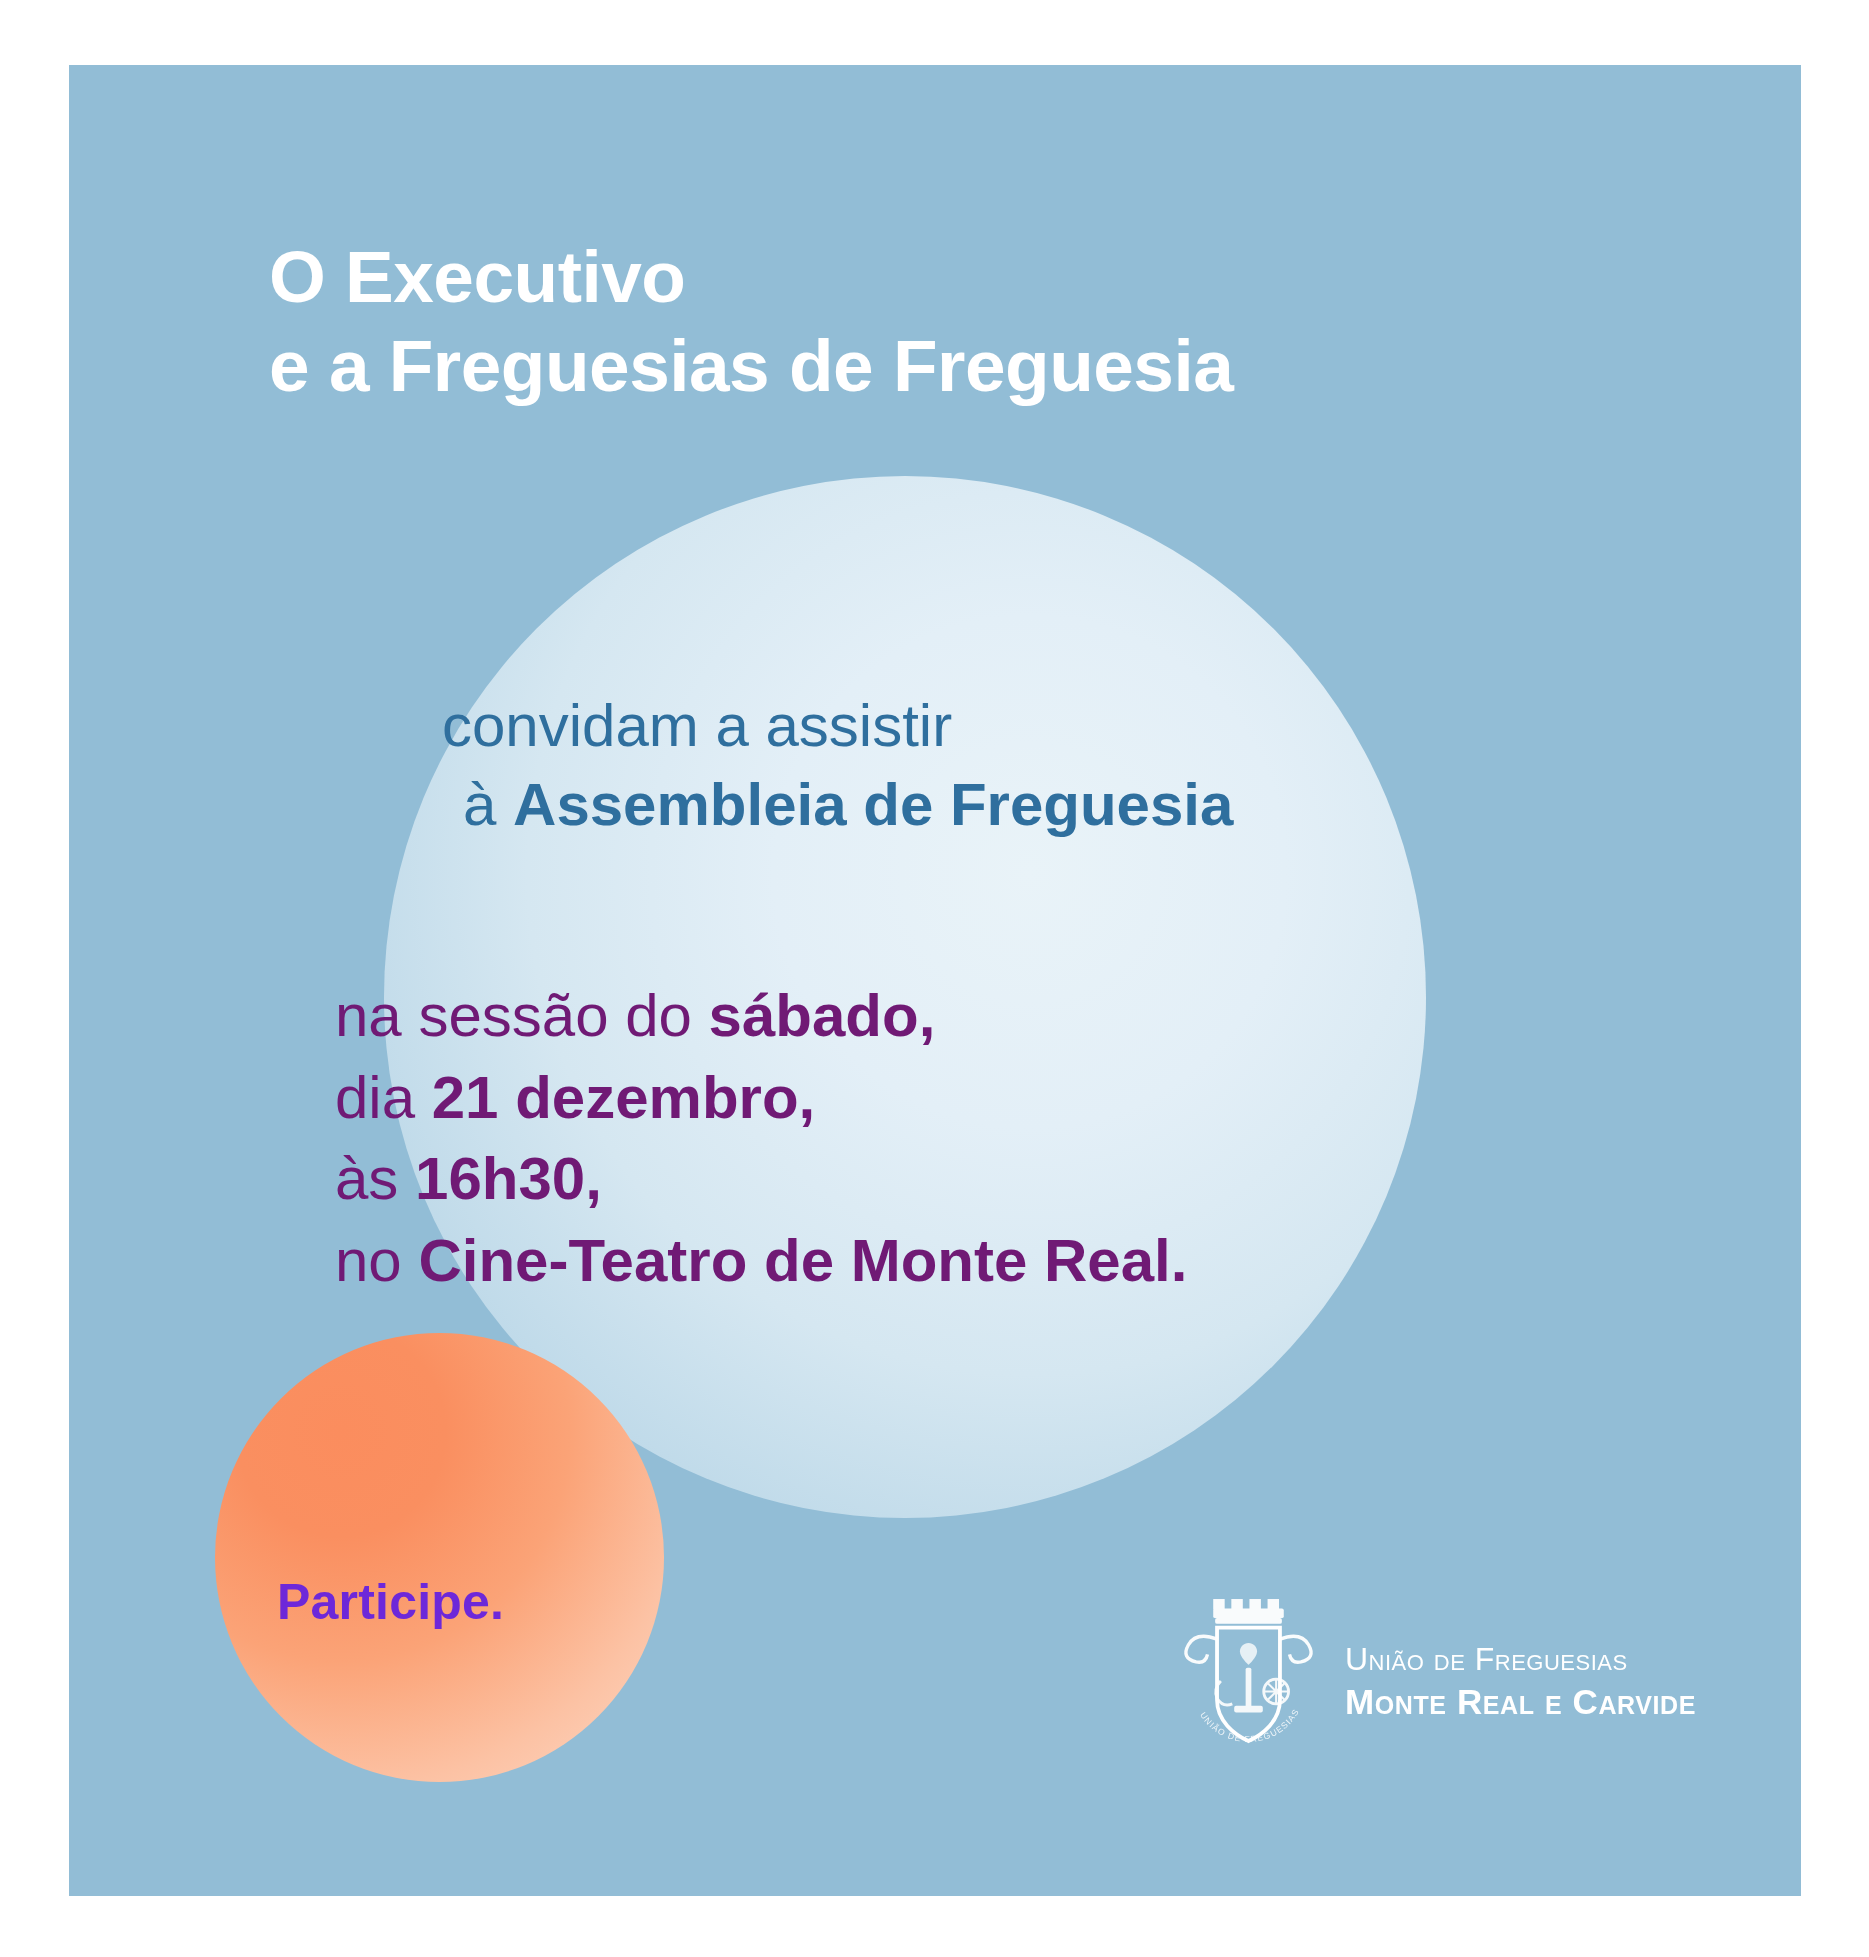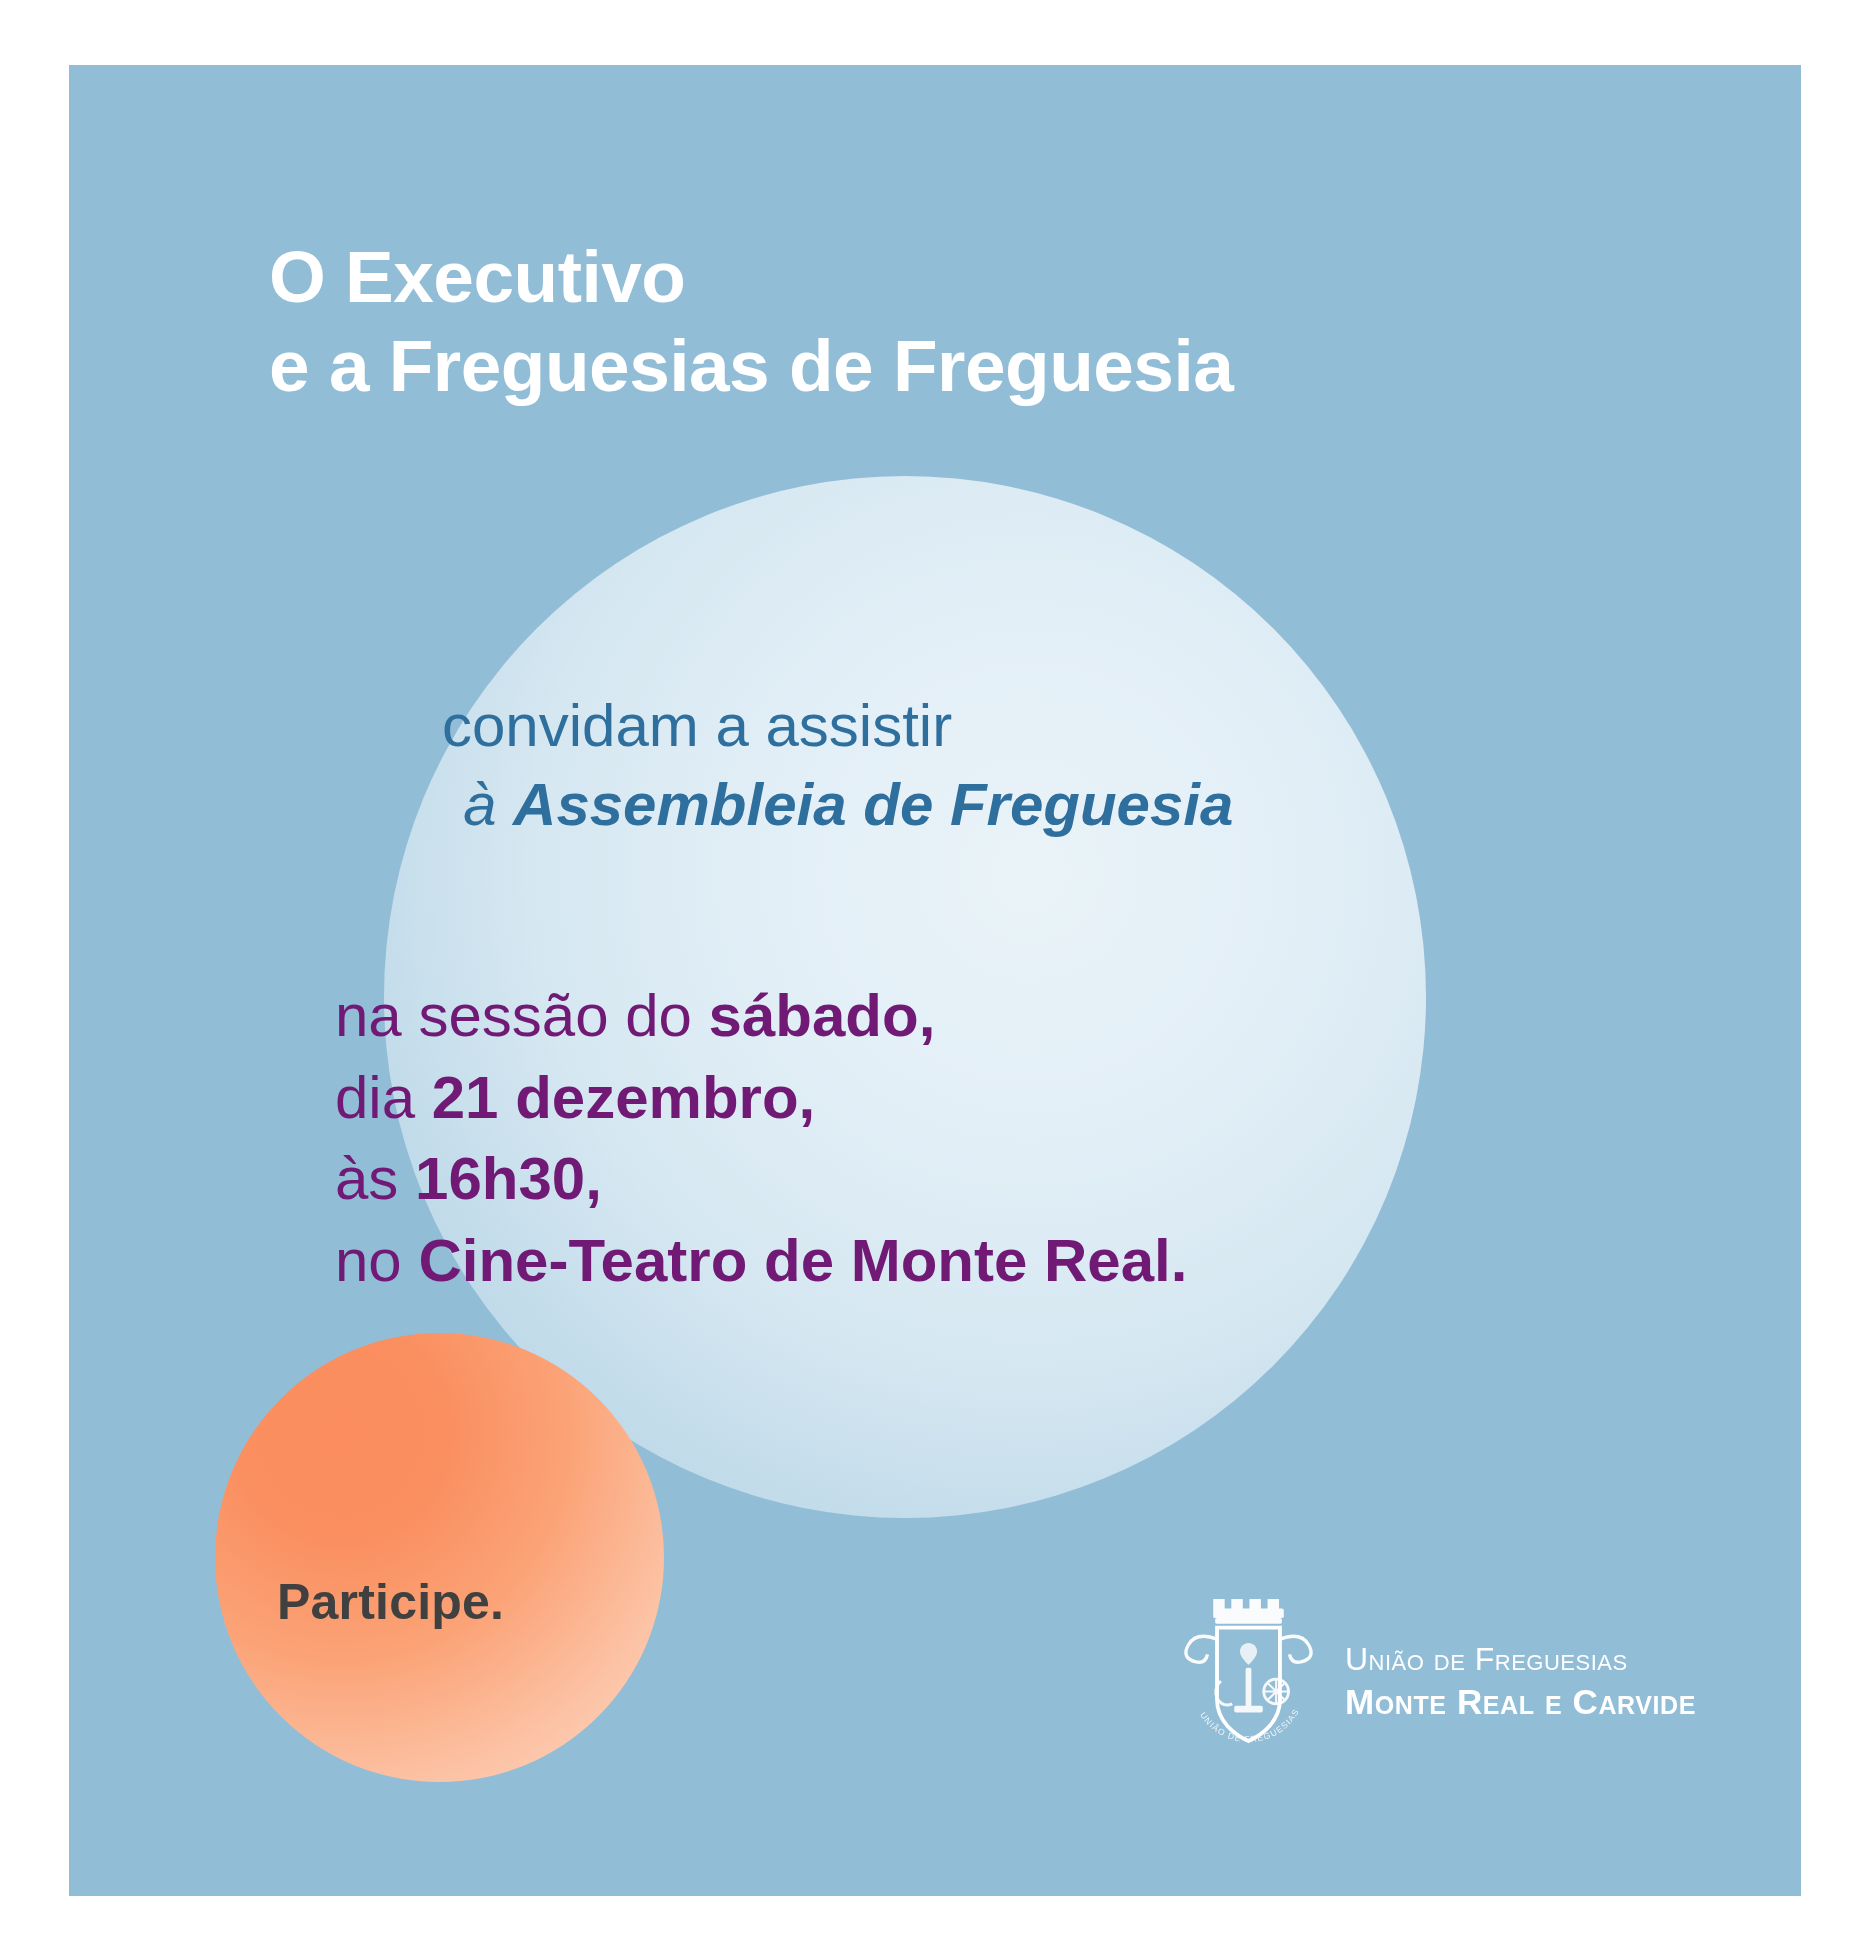--- a/index.html
+++ b/index.html
@@ -97,21 +97,20 @@
   }
   .invite-block b {
     font-weight: bold;
   }
   .invite-line {
     display: block;
     white-space: nowrap;
   }
   .invite-line.indent {
     padding-left: 21px;
-    font-style: italic;
   }
 
   .session-block {
     position: absolute;
     left: 266px;
     top: 910px;
     width: 1319px;
     color: #701a75;
     font-size: 60px;
     line-height: 1.36;
@@ -122,21 +121,21 @@
     font-weight: normal;
   }
   .session-block b {
     font-weight: bold;
   }
 
   .participe {
     position: absolute;
     left: 208px;
     top: 1508px;
-    color: #404040;
+    color: #6d28d9;
     font-weight: bold;
     font-size: 50px;
     letter-spacing: 0.2px;
   }
 
   
   .brand {
     position: absolute;
     right: 105px;
     bottom: 126px;

